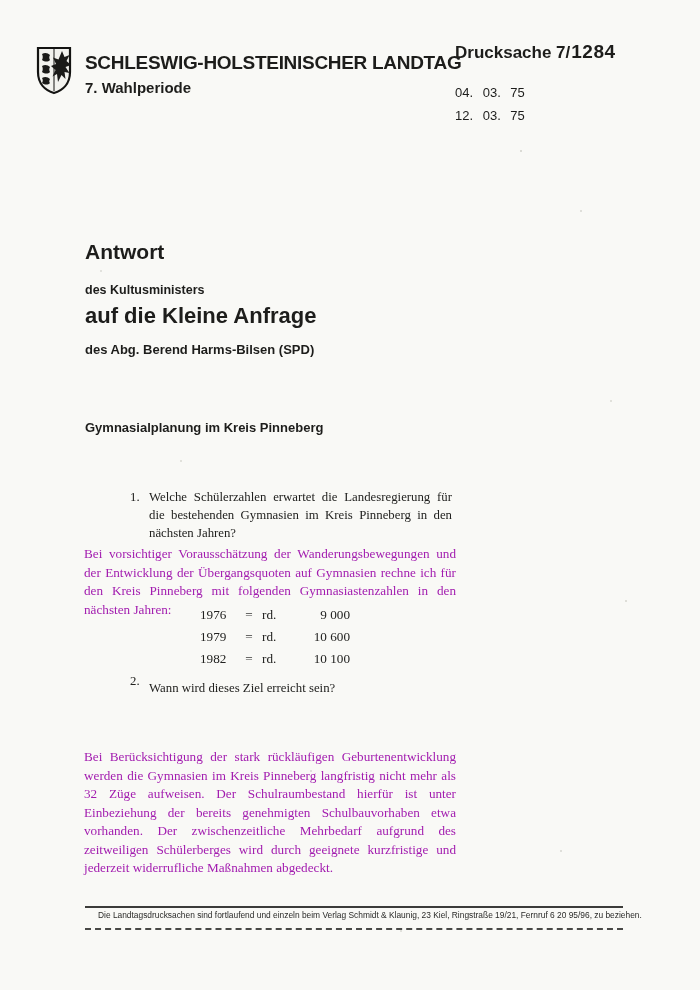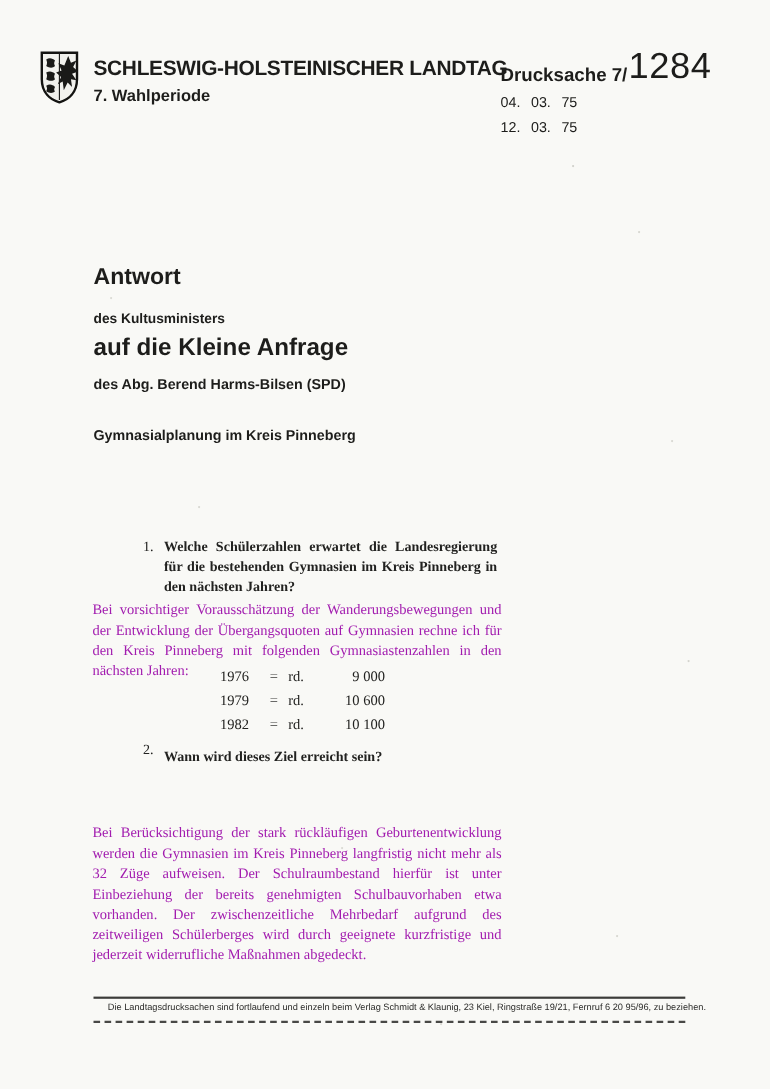--- a/index.html
+++ b/index.html
@@ -13,35 +13,35 @@
   }
   .abs { position:absolute; }
   .serif { font-family:"Liberation Serif", serif; }
 
   
   .emblem { left:35px; top:46px; width:38px; height:49px; }
   .org-title { left:85px; top:52px; font-weight:bold; font-size:19px; letter-spacing:-0.3px; white-space:nowrap; }
   .org-period { left:85px; top:79px; font-weight:bold; font-size:15px; }
   .drucksache { left:455px; top:41px; display:flex; align-items:flex-end; }
   .drucksache-label { font-weight:bold; font-size:17px; }
-  .drucksache-number { font-weight:normal; font-size:33px; letter-spacing:0.5px; margin-left:1px; }
+  .drucksache-number { font-weight:bold; font-size:19px; letter-spacing:0.5px; margin-left:1px; }
   .date-line-1 { left:455px; top:85px; font-size:13px; word-spacing:6px; }
   .date-line-2 { left:455px; top:108px; font-size:13px; word-spacing:6px; }
 
   
   .t-antwort  { left:85px; top:240px; font-size:21px; font-weight:bold; }
   .t-from     { left:85px; top:283px; font-size:12.5px; font-weight:bold;text-align:right; }
   .t-subtitle { left:85px; top:303px; font-size:22px; font-weight:bold; }
   .t-by       { left:85px; top:342px; font-size:13px; font-weight:bold; }
-  .subject    { left:85px; top:388px; font-size:13px; font-weight:bold; }
+  .subject    { left:85px; top:420px; font-size:13px; font-weight:bold; }
 
   
   .q-block { display:flex; font-size:12.8px; line-height:18px; color:#222220; }
   .q-num { width:19px; flex:none; }
-  .q-text { width:303px; text-align:justify;font-weight:bold; }
+  .q-text { width:303px; text-align:justify; }
   .q1 { left:130px; top:488px; width:322px; }
   .q2 { left:130px; top:672px; width:322px; }
   .q2-sub { margin-top:7px; }
   .justify-last { text-align:justify; text-align-last:justify; }
 
   .answer { text-align:justify; font-size:13.2px; line-height:18.5px; color:#a21caf; }
   .a1 { left:84px; top:545px; width:372px; }
   .a2 { left:84px; top:748px; width:372px; }
 
   

